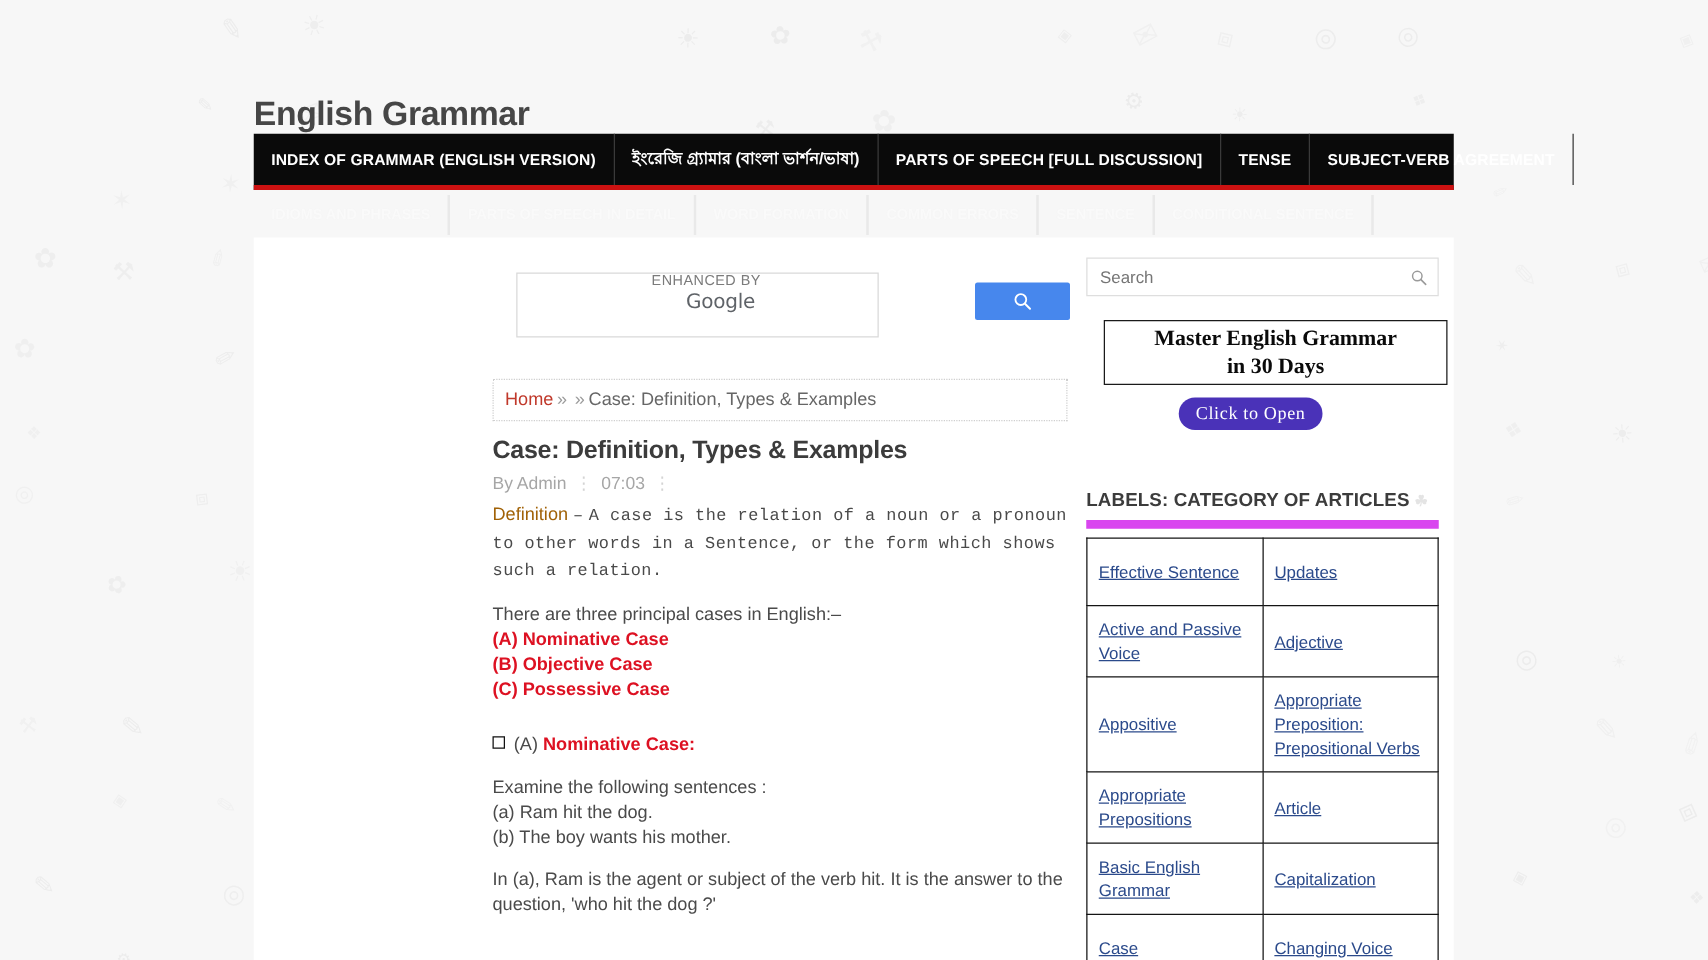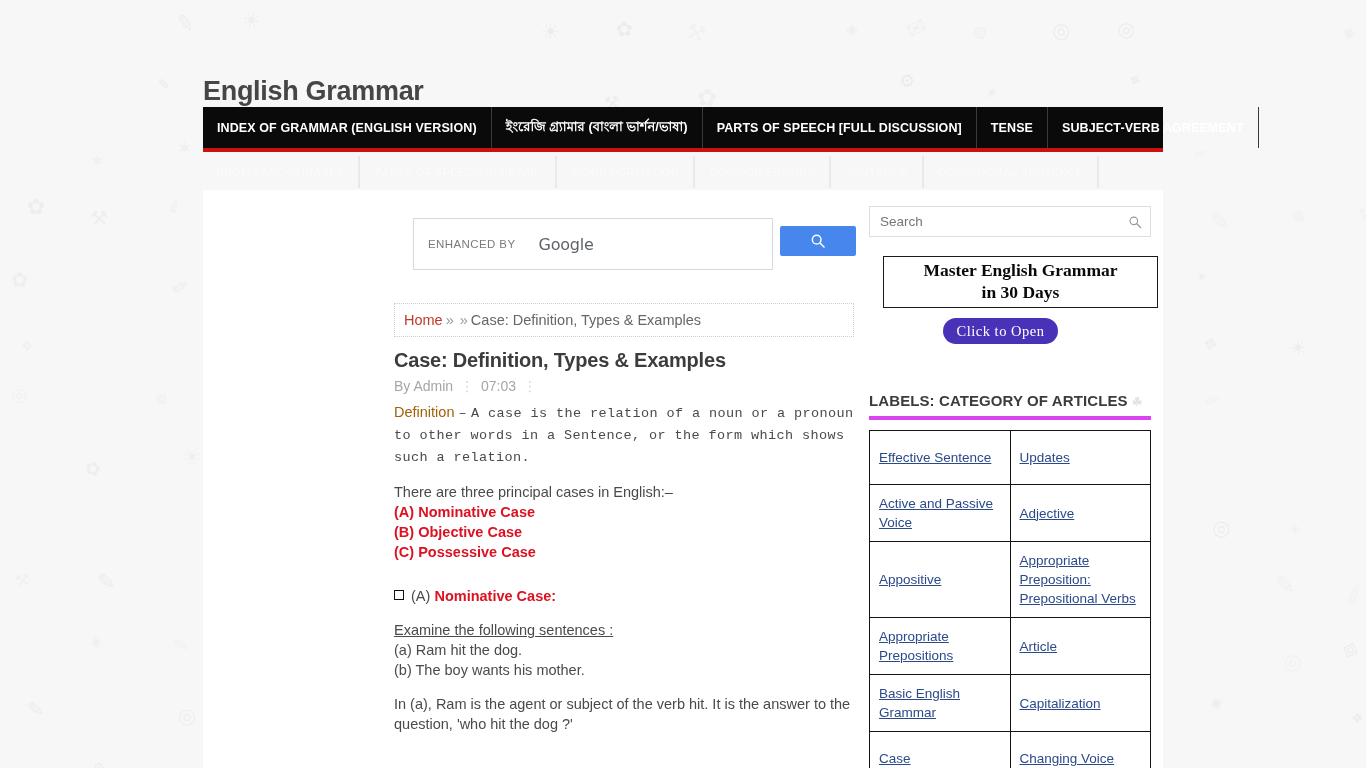--- a/index.html
+++ b/index.html
@@ -140,26 +140,27 @@
     width: 478px; height: 578px;
   }
   #cse-row {
     position: absolute;
     left: 24px; top: 28px;
     width: 440px; height: 52px;
   }
   #cse-input {
     position: absolute;
     left: 0; top: 0;
-    width: 360px; height: 52px;
+    width: 290px; height: 52px;
     border: 1px solid #d9d9d9;
     background: #fff;
     display: flex;
     align-items: center;
     padding-left: 14px;
+    flex-direction: column;
   }
   #cse-placeholder {
     font-size: 11.5px;
     color: #7b7b7b;
     letter-spacing: 0.4px;
   }
   #google-wordmark {
     font-size: 16px;
     color: #5f6368;
     margin-left: 23px;
@@ -291,21 +292,21 @@
 
   #labels-heading {
     position: absolute;
     left: 2px; top: 202px;
     width: 282px;
     font-size: 15px;
     font-weight: bold;
     color: #3c3c3c;
     letter-spacing: 0.1px;
     padding-bottom: 7px;
-    border-bottom: 4px solid #d946ef;
+    border-bottom: 7px solid #d946ef;
   }
   #labels-heading .deco { color: #e4e4e4; font-size: 12px; margin-left: 4px; }
 
   #labels-table {
     position: absolute;
     left: 2px; top: 240px;
     width: 282px;
     border-collapse: collapse;
     table-layout: fixed;
   }
@@ -449,21 +450,21 @@
       </p>
       <p class="tight">There are three principal cases in English:–</p>
       <p class="tight red">(A) Nominative Case</p>
       <p class="tight red">(B) Objective Case</p>
       <p class="red">(C) Possessive Case</p>
       <p style="margin-top:24px;">
         <span class="box-glyph"></span>
         <span>(A)</span>
         <span class="red">Nominative Case:</span>
       </p>
-      <p class="tight" style="margin-top:18px;text-decoration:underline;">Examine the following sentences :</p>
+      <p class="tight" style="margin-top:18px;">Examine the following sentences :</p>
       <p class="tight">(a) Ram hit the dog.</p>
       <p>(b) The boy wants his mother.</p>
       <p style="margin-top:14px;">In (a), Ram is the agent or subject of the verb hit. It is the answer to the question, 'who hit the dog ?'</p>
     </div>
   </div>
 
   <div id="right-col">
 
     <div id="sb-search">
       <input id="sb-search-input" type="text" placeholder="Search" style="">

